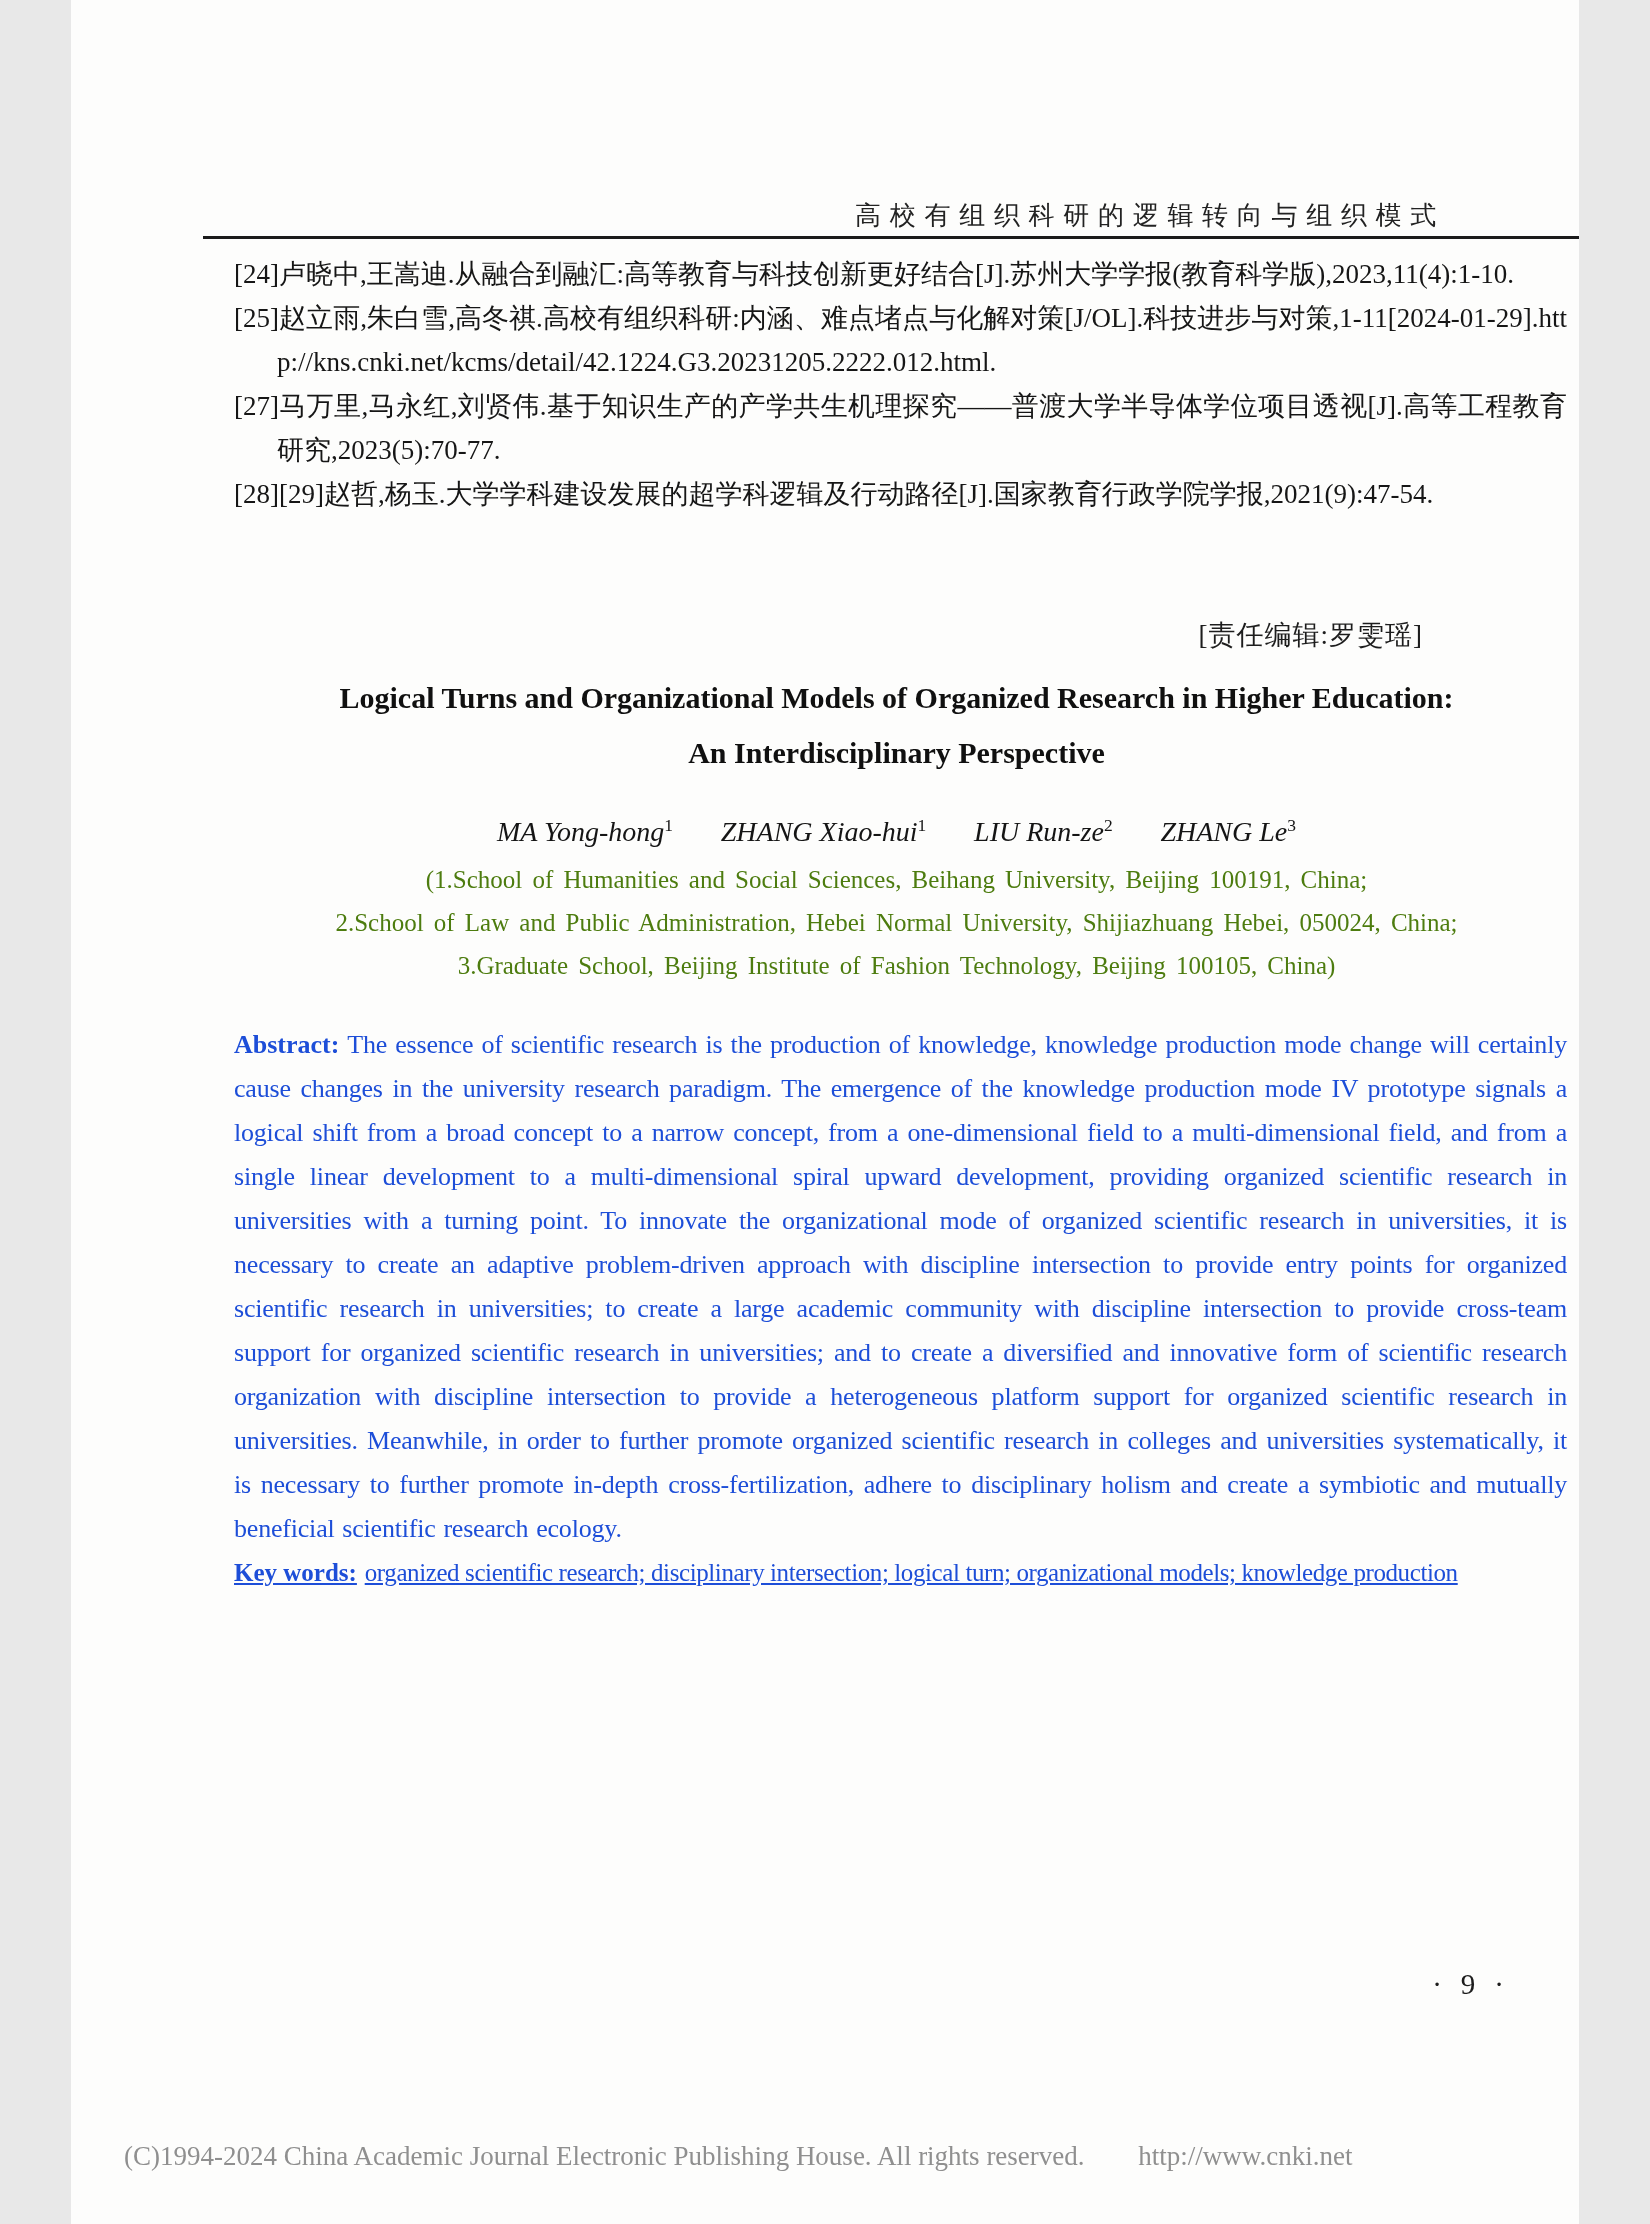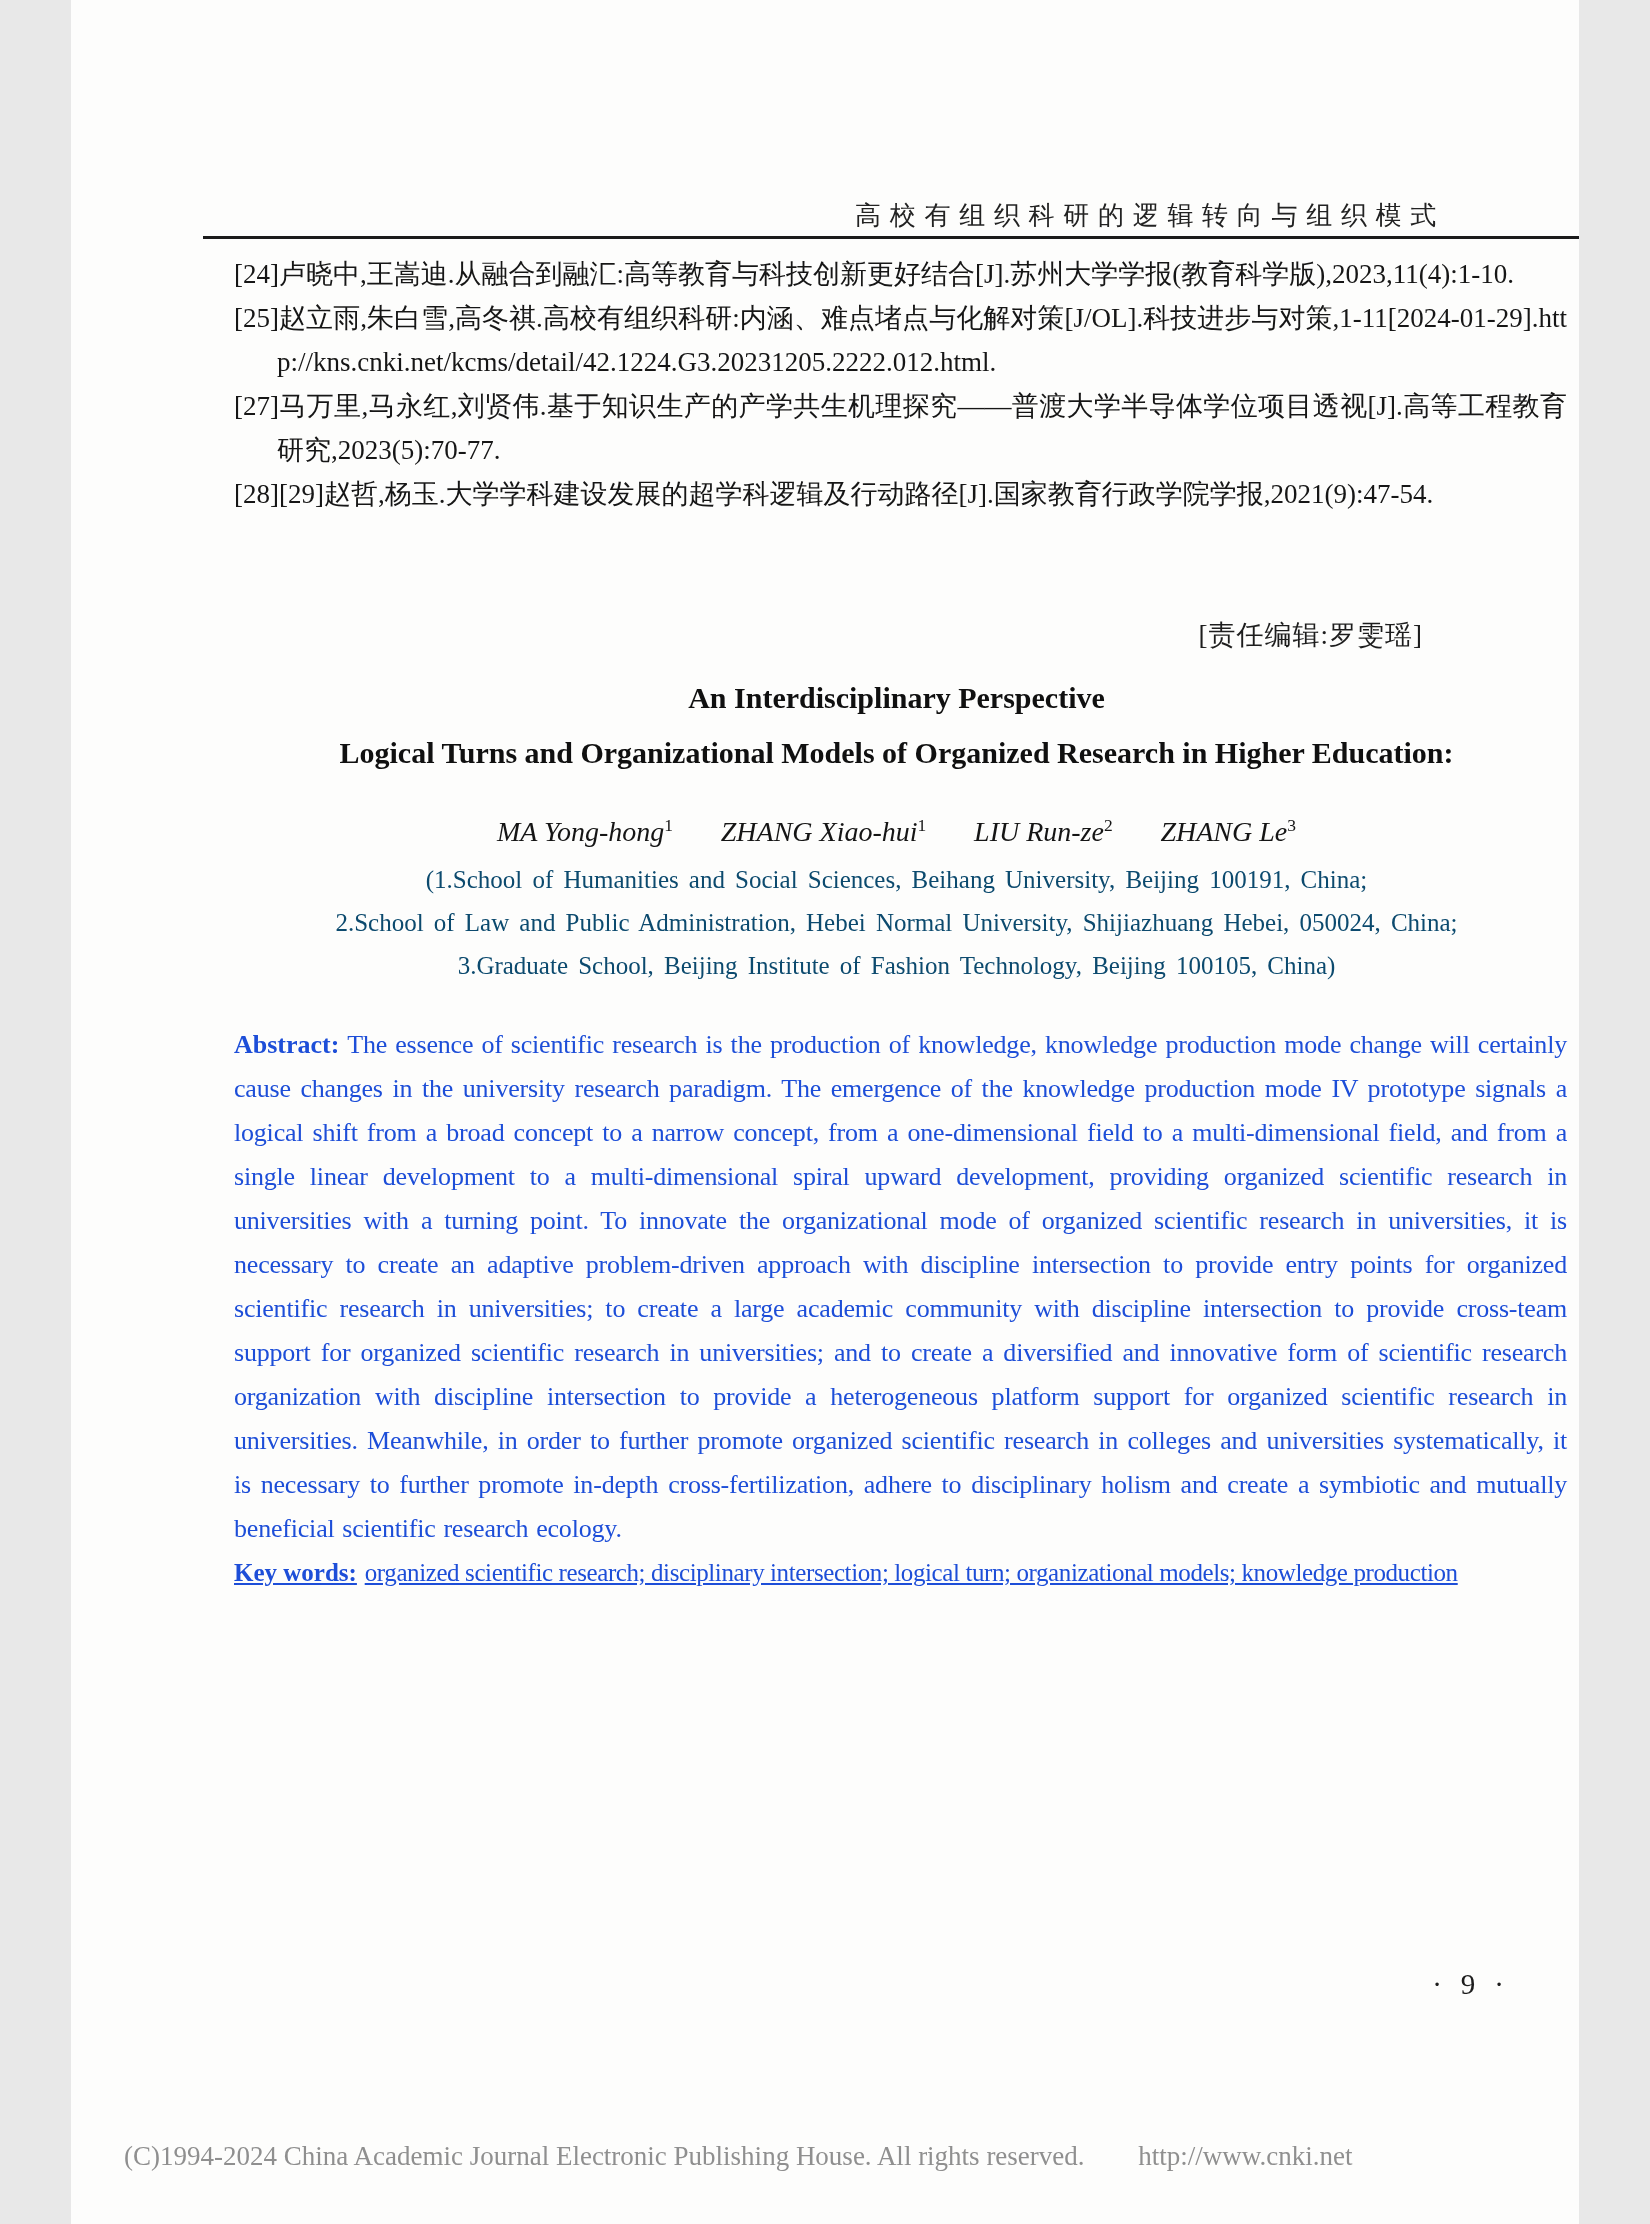--- a/index.html
+++ b/index.html
@@ -34,21 +34,21 @@
     color:#101010;
   }
   .authors {
     position:absolute; top:815px; left:136px; width:1379px;
     text-align:center; font-style:italic; font-size:28px; color:#151515;
   }
   .author { margin:0 20.4px; white-space:nowrap; }
   .author sup { font-size:17.5px; font-style:normal; }
   .affils {
     position:absolute; top:858px; left:136px; width:1379px;
-    text-align:center; font-size:25px; line-height:43px; color:#0c4a6e;
+    text-align:center; font-size:25px; line-height:43px; color:#4d7c0f;
     word-spacing:3.9px;
   }
   
   .abstract-block {
     position:absolute; top:1023px; left:163px; width:1333px;
     font-size:26px; line-height:44px; text-align:justify;
     letter-spacing:-0.2px; word-spacing:1.5px; color:#1d4ed8;
   }
   .b { font-weight:bold; letter-spacing:0; }
   .kw-line {
@@ -79,22 +79,22 @@
   <div class="refs">
     <div class="ref">[24]卢晓中,王嵩迪.从融合到融汇:高等教育与科技创新更好结合[J].苏州大学学报(教育科学版),2023,11(4):1-10.</div>
     <div class="ref">[25]赵立雨,朱白雪,高冬祺.高校有组织科研:内涵、难点堵点与化解对策[J/OL].科技进步与对策,1-11[2024-01-29].http://kns.cnki.net/kcms/detail/42.1224.G3.20231205.2222.012.html.</div>
     <div class="ref">[27]马万里,马永红,刘贤伟.基于知识生产的产学共生机理探究——普渡大学半导体学位项目透视[J].高等工程教育研究,2023(5):70-77.</div>
     <div class="ref">[28][29]赵哲,杨玉.大学学科建设发展的超学科逻辑及行动路径[J].国家教育行政学院学报,2021(9):47-54.</div>
   </div>
 
   <div class="editor-note">[责任编辑:罗雯瑶]</div>
 
   <div class="en-title">
+    <div>Logical Turns and Organizational Models of Organized Research in Higher Education:</div>
     <div>An Interdisciplinary Perspective</div>
-    <div>Logical Turns and Organizational Models of Organized Research in Higher Education:</div>
   </div>
 
   <div class="authors">
     <span class="author"><span>MA Yong-hong</span><sup>1</sup></span>
     <span class="author"><span>ZHANG Xiao-hui</span><sup>1</sup></span>
     <span class="author"><span>LIU Run-ze</span><sup>2</sup></span>
     <span class="author"><span>ZHANG Le</span><sup>3</sup></span>
   </div>
 
   <div class="affils">

